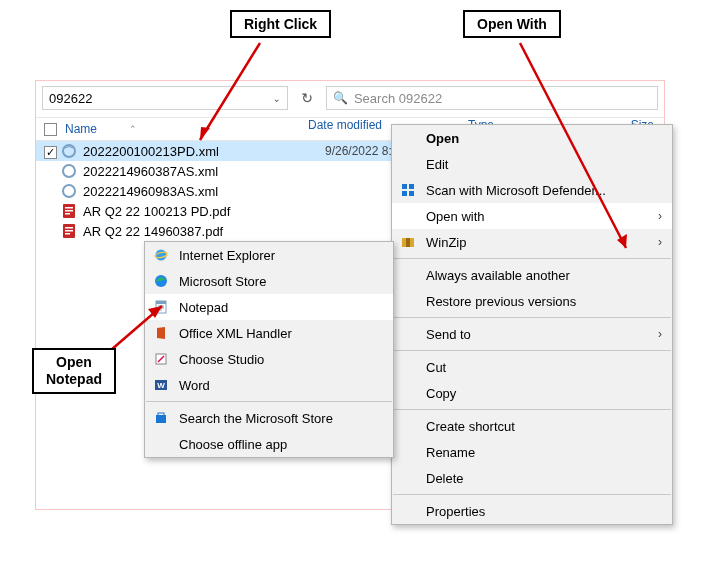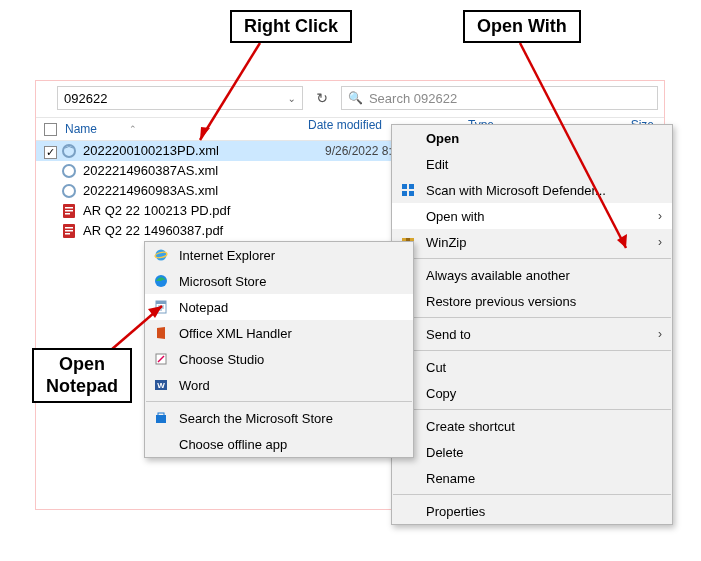--- a/index.html
+++ b/index.html
@@ -10,42 +10,42 @@
     background: #fff;
     width: 701px;
     height: 561px;
     position: relative;
   }
   .annot-label {
     position: absolute;
     border: 2px solid #000;
     background: #fff;
     font-family: "Segoe UI", Arial, sans-serif;
-    font-size: 18px;
+    font-size: 14px;
     font-weight: 700;
     padding: 4px 12px;
     white-space: nowrap;
     z-index: 100;
   }
   .arrow { position: absolute; z-index: 99; pointer-events: none; }
   .arrow line { stroke: #d20000; stroke-width: 2.5; }
   .arrow polygon { fill: #d20000; }
 
   .explorer {
     position: absolute;
     left: 35px;
     top: 80px;
     width: 630px;
     height: 430px;
     border: 1px solid #f9c5c5;
     background: #fff;
   }
   .toolbar {
     position: absolute;
-    left: 15px; top: 0; right: 0;
+    left: 0; top: 0; right: 0;
     height: 34px;
     display: flex;
     align-items: center;
     gap: 6px;
     padding: 0 6px;
     background: #fff;
   }
   .addr {
     flex: 0 0 246px;
     height: 24px;
@@ -111,21 +111,21 @@
     align-items: center;
     height: 20px;
     padding-left: 8px;
     gap: 4px;
     color: #000;
     font-size: 13px;
   }
   .file-row.selected {
     background: #cce8ff;
   }
-  .file-row .name-cell { display:flex; align-items:flex-start; gap:6px; flex: 0 0 260px; }
+  .file-row .name-cell { display:flex; align-items:center; gap:6px; flex: 0 0 260px; }
   .file-row .date-cell { flex: 0 0 160px; color:#444; font-size:12px; }
   .file-row .type-cell { flex: 0 0 110px; color:#444; font-size:12px; }
   .file-row .chk { width:13px; }
   .icon16 { width:16px; height:16px; display:inline-block; }
 
   
   .ctx {
     position: absolute;
     background: #f1f1f1;
     border: 1px solid #b6b6b6;
@@ -148,21 +148,21 @@
   }
   .ctx .item .chev {
     position:absolute; right:10px; top:50%; transform:translateY(-50%);
     font-size:12px; color:#444;
   }
   .ctx .item.bold { font-weight:600; }
   .ctx hr {
     border:none; border-top:1px solid #c8c8c8; margin:3px 1px;
   }
   .ctx.main { left:355px; top:43px; width:282px; z-index:55; }
-  .ctx.sub  { left:108px; top:160px; width:270px; z-index:56; }
+  .ctx.sub  { left:108px; top:160px; width:250px; z-index:56; }
   .ctx.sub .item { padding: 0 16px 0 34px; }
 
   
   .svg { display:block; }
 </style>
 </head>
 <body>
 
 <div class="annot-label" style="left:230px; top:10px;">Right Click</div>
 <div class="annot-label" style="left:463px; top:10px;">Open With</div>
@@ -333,24 +333,24 @@
         <span>Cut</span>
       </div>
     <div class="item">
         <span>Copy</span>
       </div>
     <hr>
     <div class="item">
         <span>Create shortcut</span>
       </div>
     <div class="item">
+        <span>Rename</span>
+      </div>
+    <div class="item">
         <span>Delete</span>
-      </div>
-    <div class="item">
-        <span>Rename</span>
       </div>
     <hr>
     <div class="item">
         <span>Properties</span>
       </div>
   </div>
 
   <div class="ctx sub">
     <div class="item">
       <span class="lefticon">

